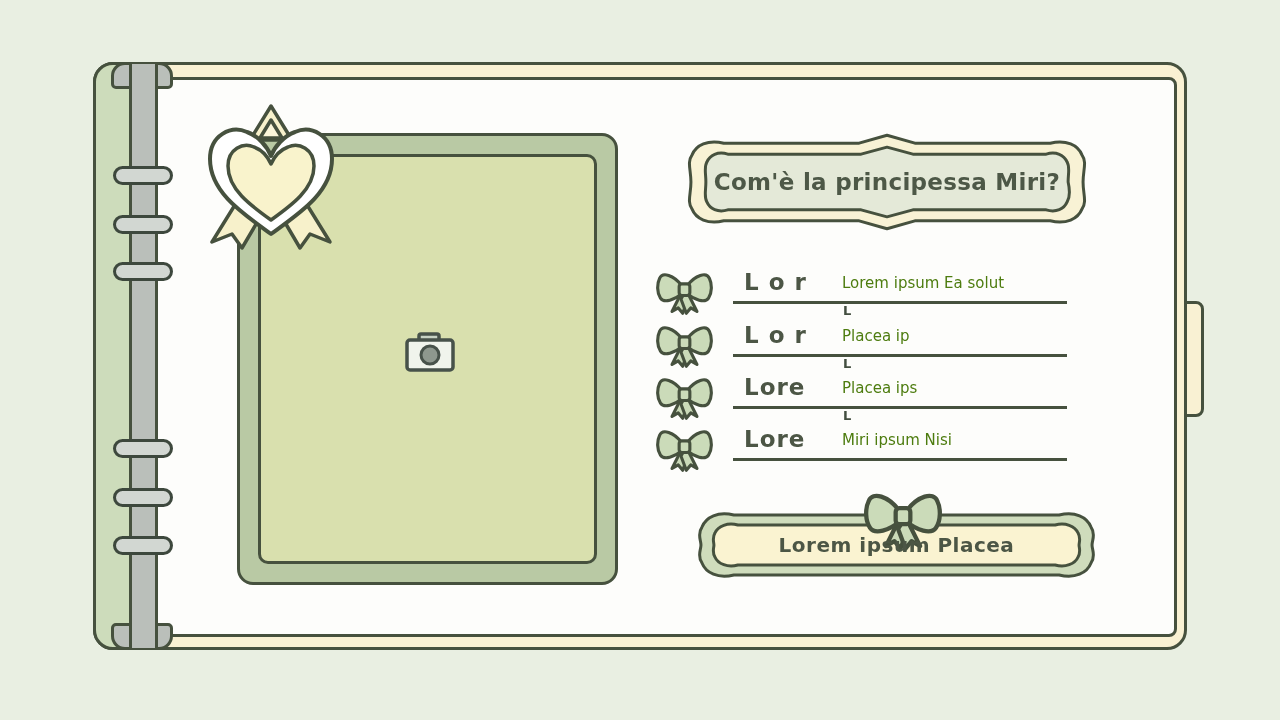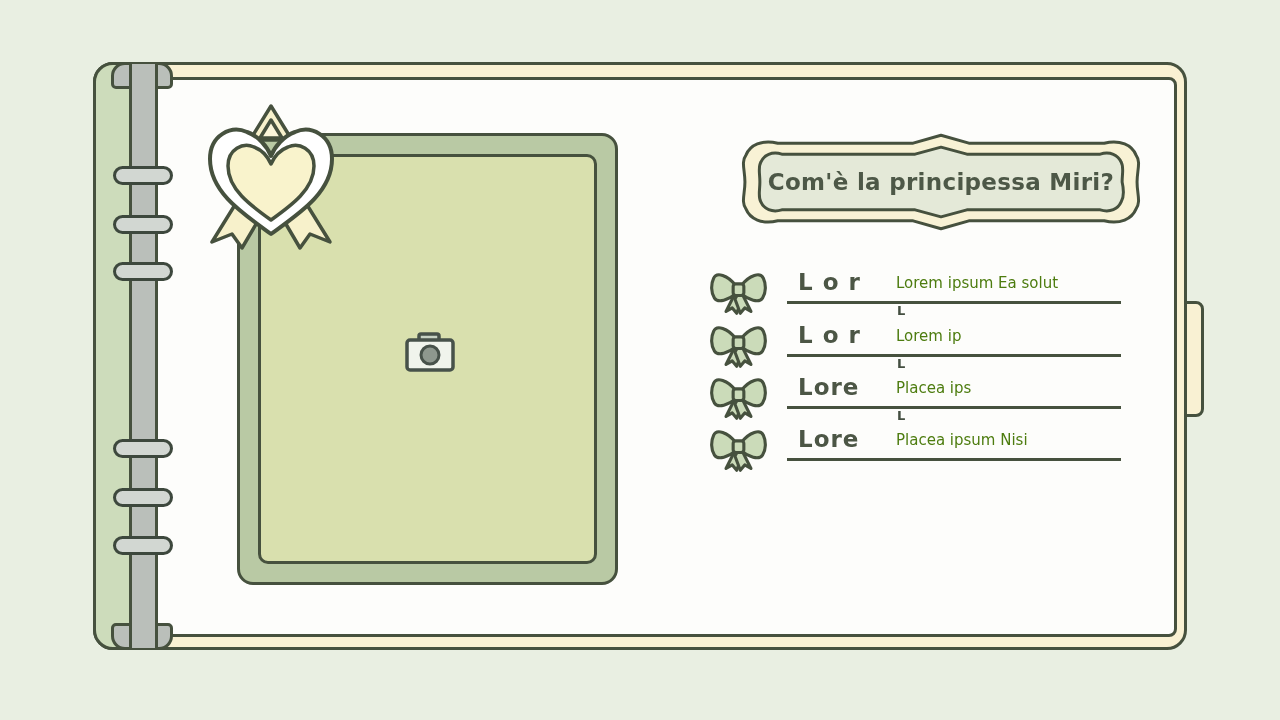--- a/index.html
+++ b/index.html
@@ -32,28 +32,28 @@
 
   
   .photo-frame{left:237px;top:133px;width:381px;height:452px;background:#b9c9a4;
     border:3px solid #46513e;border-radius:16px;}
   .photo-inner{left:258px;top:154px;width:339px;height:410px;background:#d9e0ae;
     border:3px solid #46513e;border-radius:10px;}
   .camera{left:404px;top:330px;width:52px;height:44px;}
   .badge{left:198px;top:96px;width:146px;height:158px;}
 
   
-  .banner{left:732px;top:130px;width:418px;height:104px;}
+  .banner{left:678px;top:130px;width:418px;height:104px;}
   .banner svg{position:absolute;left:0;top:0;}
   .banner .title{position:absolute;left:0;top:0;width:100%;height:100%;
     display:flex;align-items:center;justify-content:center;
     font-size:23px;font-weight:bold;color:#4d5847;letter-spacing:.3px;}
 
   
-  .row{left:710px;width:420px;height:54px;text-align:right;}
+  .row{left:656px;width:420px;height:54px;text-align:right;}
   .row.row1{top:265px}.row.row2{top:318px}.row.row3{top:370px}.row.row4{top:422px}
   .row .bow{position:absolute;left:0;top:1px;width:57px;height:50px;}
   .row .label{position:absolute;left:88px;top:4px;font-size:23px;font-weight:bold;
     color:#4c5645;letter-spacing:1px;white-space:pre;}
   .row .value{position:absolute;left:186px;top:9px;font-size:15px;color:#4d7c0f;}
   .row .line{position:absolute;left:77px;top:36px;width:334px;height:8px;
     border-top:3px solid #46513e;}
   .row .tail{position:absolute;left:187px;top:38px;font-size:13px;font-weight:600;color:#434e40;}
 
   
@@ -130,37 +130,49 @@
     <div class="label">L o r</div>
     <div class="value">Lorem ipsum Ea solut</div>
     <div class="line"></div>
     <div class="tail">L</div>
   </div>
   <div class="abs row row2">
     <svg class="bow" viewBox="0 0 64 54">
         <use href="#bow-shape"></use>
       </svg>
     <div class="label">L o r</div>
-    <div class="value">Lorem ip</div>
+    <div class="value">Placea ip</div>
     <div class="line"></div>
     <div class="tail">L</div>
   </div>
   <div class="abs row row3">
     <svg class="bow" viewBox="0 0 64 54">
         <use href="#bow-shape"></use>
       </svg>
     <div class="label">Lore</div>
     <div class="value">Placea ips</div>
     <div class="line"></div>
     <div class="tail">L</div>
   </div>
   <div class="abs row row4">
     <svg class="bow" viewBox="0 0 64 54">
         <use href="#bow-shape"></use>
       </svg>
     <div class="label">Lore</div>
-    <div class="value">Placea ipsum Nisi</div>
+    <div class="value">Miri ipsum Nisi</div>
     <div class="line"></div>
     <div class="tail"></div>
   </div>
 
+  <div class="abs action-btn">
+    <svg class="plaque" width="421" height="84" viewBox="0 0 422 84">
+      <g stroke="#46513e" stroke-width="3" stroke-linejoin="round">
+        <path d="M48 12 L374 12 C390 8 402 14 406 24 C411 31 407 37 407 42 C407 47 411 53 406 60 C402 70 390 76 374 72 L48 72 C32 76 20 70 16 60 C11 53 15 47 15 42 C15 37 11 31 16 24 C20 14 32 8 48 12 Z" fill="#cfdcbc"></path>
+        <path d="M52 22 L370 22 C380 19 390 23 393 30 C396 35 394 39 394 42 C394 45 396 49 393 54 C390 61 380 65 370 62 L52 62 C42 65 32 61 29 54 C26 49 28 45 28 42 C28 39 26 35 29 30 C32 23 42 19 52 22 Z" fill="#faf3d1"></path>
+      </g>
+    </svg>
+    <svg class="big-bow" viewBox="0 0 64 54">
+        <use href="#bow-shape"></use>
+      </svg>
+    <div class="btn-label">Lorem ipsum Placea</div>
+  </div>
 
 </div>
 
 </body></html>

